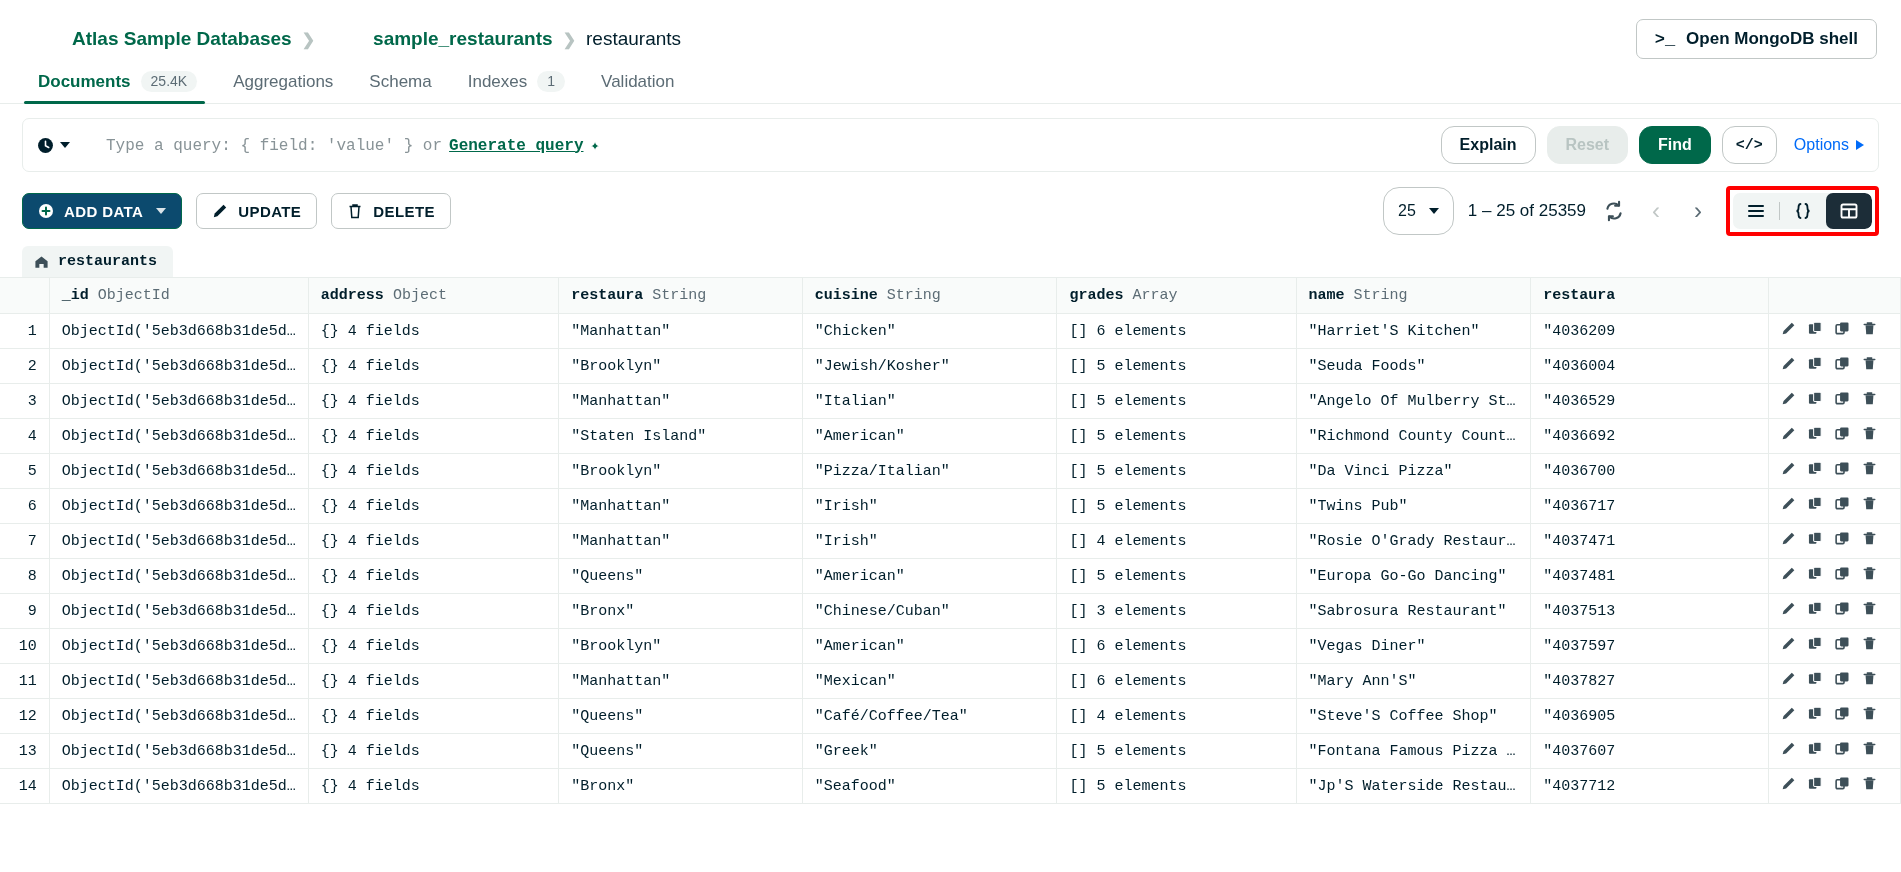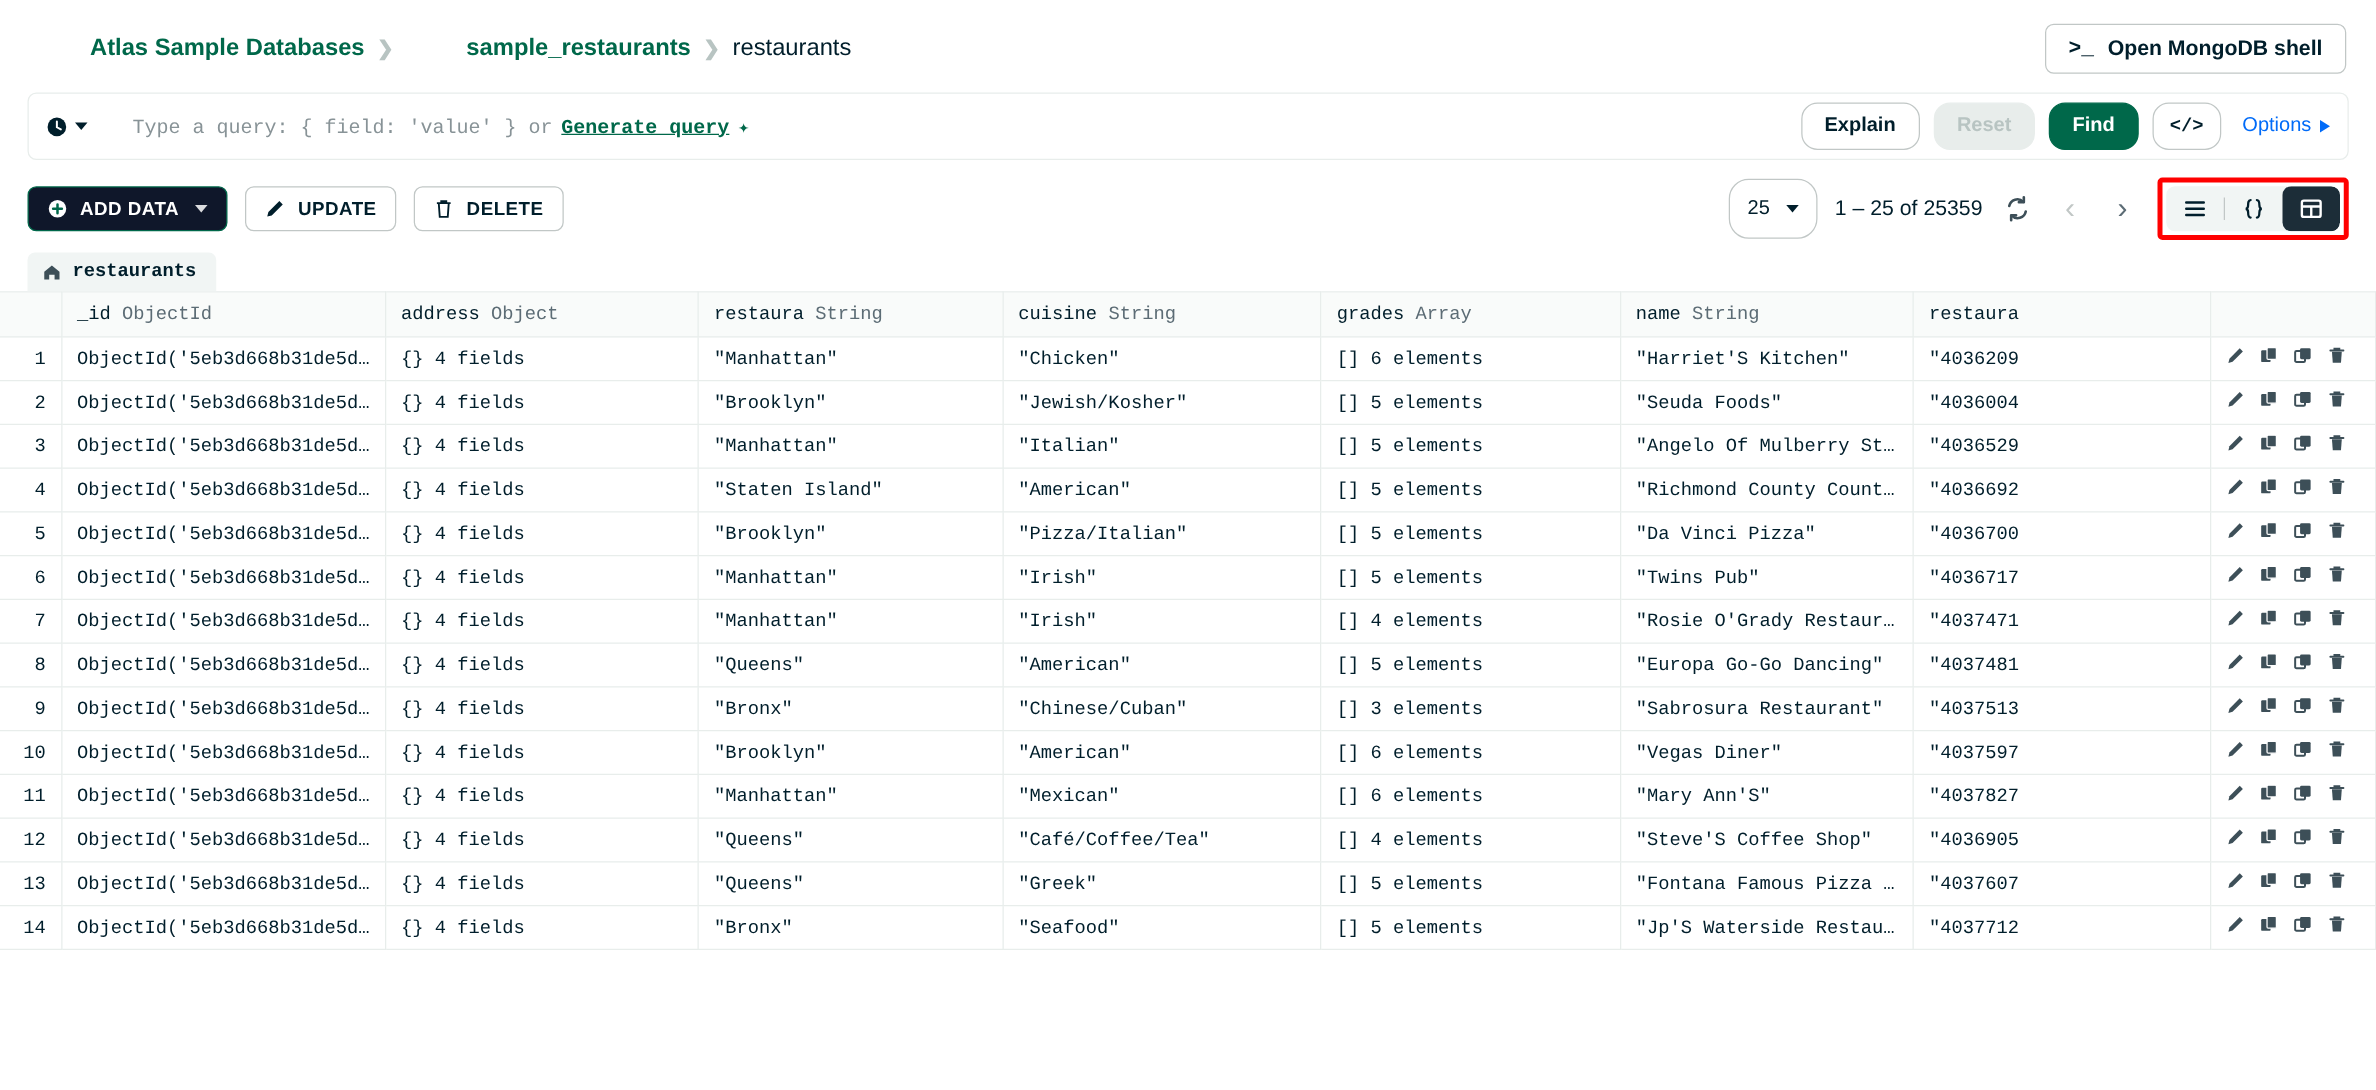--- a/index.html
+++ b/index.html
@@ -102,21 +102,21 @@
     display: flex; align-items: center; justify-content: space-between;
     padding: 14px 22px 10px 22px;
   }
   .crud-left { display: flex; align-items: center; gap: 14px; }
   .cbtn {
     display: flex; align-items: center; gap: 10px;
     border: 1px solid #c1c7c6; border-radius: 7px; background: #fff;
     padding: 0 15px; height: 36px; cursor: pointer;
     font-size: 15px; font-weight: bold; letter-spacing: .4px; color: #001e2b;
   }
-  .cbtn.green { background: #0f172a; color: #fff; border-color: #00684a; }
+  .cbtn.green { background: #0c4a6e; color: #fff; border-color: #00684a; }
   .cbtn .dd-caret {
     width: 0; height: 0; border-left: 5px solid transparent;
     border-right: 5px solid transparent; border-top: 6px solid currentColor;
     margin-left: 3px; opacity: .85;
   }
 
   .crud-right { display: flex; align-items: center; gap: 14px; }
   .page-select {
     display: flex; align-items: center; gap: 13px;
     border: 1px solid #c1c7c6; border-radius: 16px;
@@ -148,21 +148,21 @@
     font-size: 15px; font-weight: bold; color: #001e2b;
     font-family: "Liberation Mono", monospace;
   }
   table.docs { width: 100%; border-collapse: collapse; table-layout: fixed; }
   table.docs th {
     background: #f9fbfa; border-top: 1px solid #e8edeb; border-bottom: 1px solid #e8edeb;
     border-right: 1px solid #e8edeb;
     text-align: left; padding: 9px 12px; font-size: 15px; font-weight: normal;
     font-family: "Liberation Mono", monospace; color: #5c6c75; height: 36px;
   }
-  table.docs th .fname { font-weight: normal; color: #001e2b; }
+  table.docs th .fname { font-weight: bold; color: #001e2b; }
   table.docs td {
     border-bottom: 1px solid #e8edeb; border-right: 1px solid #e8edeb;
     padding: 7px 12px; font-size: 15px; height: 31px;
     font-family: "Liberation Mono", monospace; color: #001e2b;
     white-space: nowrap; overflow: hidden; text-overflow: ellipsis;
   }
   .col-rownum { width: 44px; }
   td.rownum, th.rownum {
     text-align: right; color: #5c6c75; font-family: "Liberation Sans", sans-serif;
     background: #fff; border-right: 1px solid #e8edeb; padding-right: 10px;
@@ -187,20 +187,39 @@
       <span class="crumb-link">sample_restaurants</span>
       <span class="crumb-sep">❯</span>
       <span class="crumb-current">restaurants</span>
     </div>
     <div class="shell-btn">
       <span class="prompt">&gt;_</span>
       <span>Open MongoDB shell</span>
     </div>
   </div>
 
+  <div class="tabs">
+    <div class="tab active">
+      <span>Documents</span>
+      <span class="pill">25.4K</span>
+    </div>
+    <div class="tab">
+      <span>Aggregations</span>
+    </div>
+    <div class="tab">
+      <span>Schema</span>
+    </div>
+    <div class="tab">
+      <span>Indexes</span>
+      <span class="pill">1</span>
+    </div>
+    <div class="tab">
+      <span>Validation</span>
+    </div>
+  </div>
 
   <div class="querybar">
     <div class="history-ctl">
       <svg class="clock-icon" viewBox="0 0 16 16">
         <circle cx="8" cy="8" r="7" fill="#001e2b"></circle>
         <path d="M8 4v4.3l3 1.6" stroke="#fff" stroke-width="1.5" fill="none" stroke-linecap="round"></path>
       </svg>
       <span class="caret-down"></span>
     </div>
 

